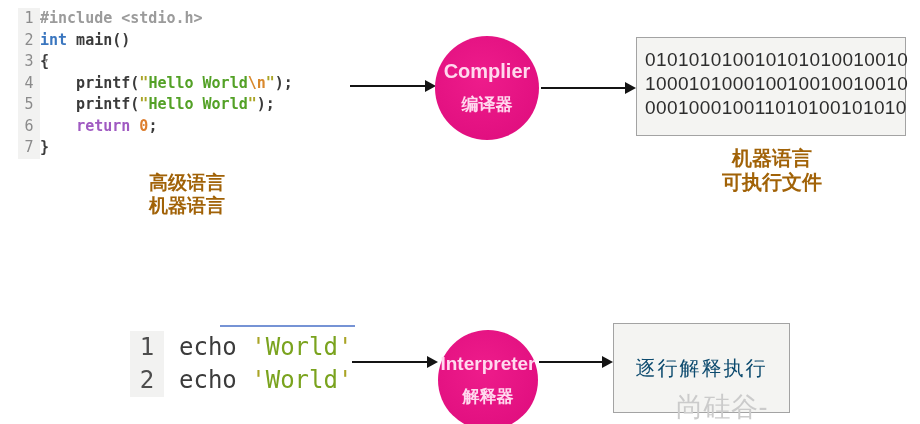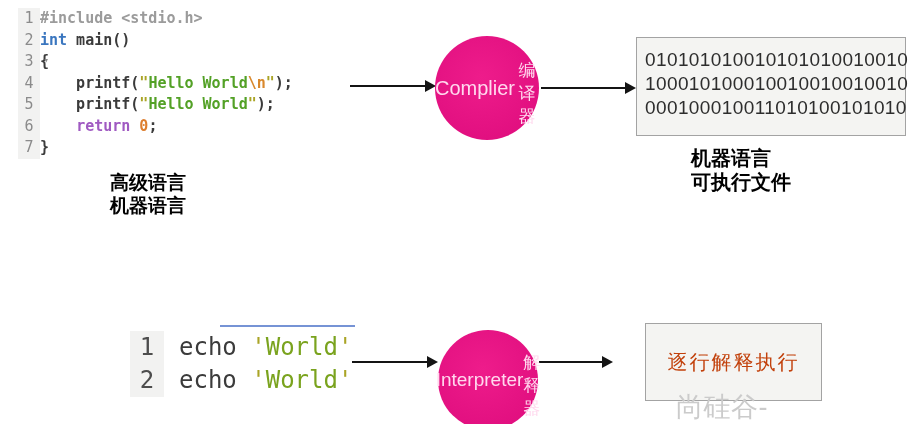--- a/index.html
+++ b/index.html
@@ -17,50 +17,50 @@
   #shell-code{left:130px;top:331px;font-size:24px;line-height:33px;}
   #shell-code .gutter{width:34px;color:#4d4d4d;}
   #shell-code .code-text{padding-left:15px;}
 
   .tk-gray{color:#9b9b9b}.tk-blue{color:#3a76bf}.tk-plain{color:#3b3b3b}
   .tk-quote{color:#aaa426}.tk-green{color:#53a126}.tk-escape{color:#d9882c}
   .tk-purple{color:#a05ac2}.tk-orange{color:#dd7e2e}.tk-shellstr{color:#7aa31e}
   .fold{position:absolute;right:-9px;top:5px;font-size:9px;color:#8b8b8b;line-height:9px;}
 
   
-  .label{position:absolute;font-weight:bold;color:#000000;}
+  .label{position:absolute;font-weight:bold;color:#a16207;text-align:center;}
   #label-hll{left:110px;top:171px;width:154px;font-size:19px;line-height:23px;}
   #label-ml{left:691px;top:146px;width:162px;font-size:20px;line-height:24px;}
 
   
   .arrow{position:absolute;height:12px;}
   .arrow .shaft{position:absolute;left:0;right:7px;top:5px;height:2px;background:#141414;}
   .arrow .head{position:absolute;right:0;top:0;width:0;height:0;
                border-left:11px solid #141414;border-top:6px solid transparent;border-bottom:6px solid transparent;}
   #arrow-1{left:350px;top:80px;width:86px;}
   #arrow-2{left:541px;top:82px;width:95px;}
   #arrow-3{left:352px;top:356px;width:86px;}
   #arrow-4{left:539px;top:356px;width:74px;}
 
   
-  .circle{position:absolute;border-radius:50%;display:flex;flex-direction:row;align-items:center;
+  .circle{position:absolute;border-radius:50%;display:flex;flex-direction:column;align-items:center;
           justify-content:center;color:#ffd9ee;text-align:center;
-          background:radial-gradient(circle at 45% 40%, #ee1c8b, var(--accent,#dd0b7c));}
+          background:radial-gradient(circle at 45% 40%, #ee1c8b, var(--accent,#dd0b7c));font-weight:bold;}
   #compiler-circle{left:435px;top:36px;width:104px;height:104px;}
   #interpreter-circle{left:438px;top:330px;width:100px;height:100px;}
   .circle .en{font-size:20px;}
   #interpreter-circle .en{font-size:19px;}
   .circle .zh{font-size:17px;margin-top:10px;}
 
   
   .box{position:absolute;background:#f4f4f2;border:1px solid #a3a3a3;box-sizing:border-box;}
   #binary-box{left:636px;top:37px;width:270px;height:99px;padding:10px 0 0 8px;
               font-size:19px;line-height:24px;color:#2d2d2d;letter-spacing:0.4px;}
-  #result-box{left:613px;top:323px;width:177px;height:78px;display:flex;align-items:center;
-              justify-content:center;font-size:20px;color:#c2410c;letter-spacing:2px;margin-left:32px;}
+  #result-box{left:613px;top:323px;width:177px;height:90px;display:flex;align-items:center;
+              justify-content:center;font-size:20px;color:#0c4a6e;letter-spacing:2px;}
 
   #blue-line{position:absolute;left:220px;top:325px;width:135px;height:2px;background:#7693d5;}
 
   #watermark{position:absolute;left:676px;top:389px;font-size:27px;color:#cbcbcb;letter-spacing:0.5px;}
 </style>
 </head>
 <body>
 
 <div id="canvas" style="--accent: #dd0b7c;">
 

